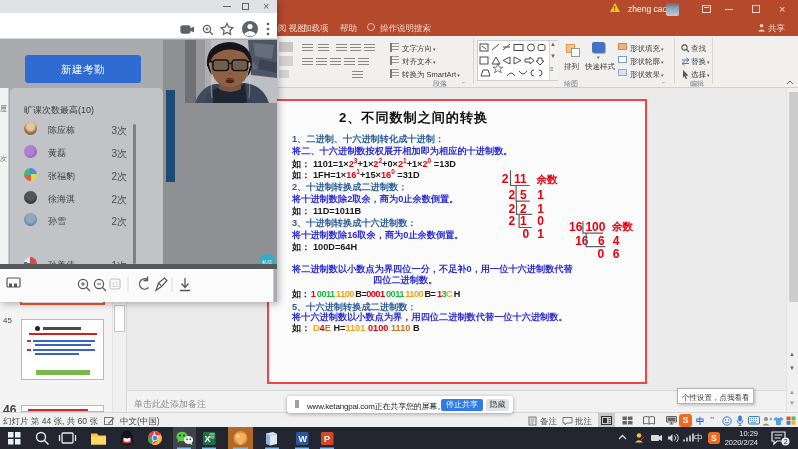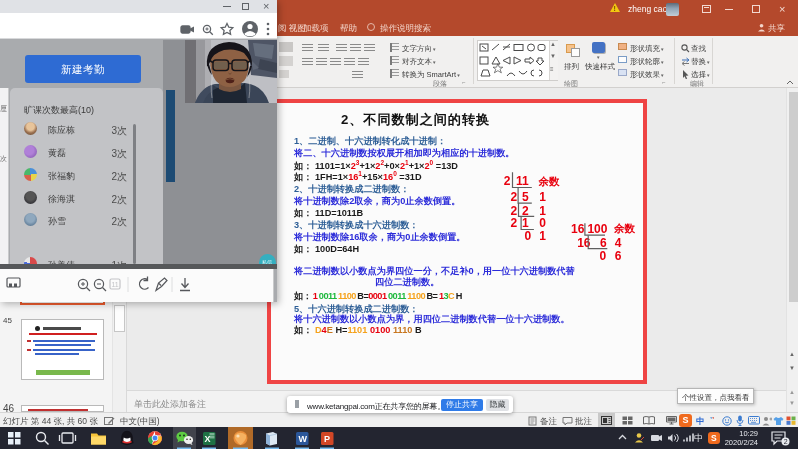--- a/index.html
+++ b/index.html
@@ -160,21 +160,21 @@
           <path d="M1,0 L6.5,5.5 L3.8,5.8 L5.2,8.8 L3.8,9 L2.6,6.2 L1,8 Z" fill="#555"></path>
         </svg>
         <span class="abs" style="left:691px;top:34px;">选择<span class="dd">▼</span></span>
       <svg class="abs" style="left:786px;top:44px;" width="8" height="5">
           <path d="M1,4 L4,1 L7,4" fill="none" stroke="#666" stroke-width="1"></path>
         </svg>
     </div>
 
     <div class="abs" style="left:0;top:88px;width:798px;height:302px;background:#EBEBEB;"></div>
 
-    <div class="abs" id="slide" style="left:267px;top:99px;width:380px;height:285px;background:#FBFBFB;border:4px solid #ef4444;overflow:hidden;">
+    <div class="abs" id="slide" style="left:267px;top:99px;width:380px;height:285px;background:#FBFBFB;border:2px solid #ef4444;overflow:hidden;">
       <div class="abs ttl" style="left:70px;top:8px;">2、不同数制之间的转换</div>
       <div class="abs sl st" style="top:31.5px;">1、二进制、十六进制转化成十进制：</div>
       <div class="abs sl bl" style="top:43.5px;">将二、十六进制数按权展开相加即为相应的十进制数。</div>
       <div class="abs sl bk" style="top:55.5px;">如： 1101=1×<i>2<sup>3</sup></i>+1×<i>2<sup>2</sup></i>+0×<i>2<sup>1</sup></i>+1×<i>2<sup>0</sup></i> =13D</div>
       <div class="abs sl bk" style="top:67px;">如： 1FH=1×<i>16<sup>1</sup></i>+15×<i>16<sup>0</sup></i> =31D</div>
       <div class="abs sl st" style="top:79.5px;">2、十进制转换成二进制数：</div>
       <div class="abs sl bl" style="top:91.5px;">将十进制数除2取余，商为0止余数倒置。</div>
       <div class="abs sl bk" style="top:104px;">如： 11D=1011B</div>
       <div class="abs sl st" style="top:116px;">3、十进制转换成十六进制数：</div>
       <div class="abs sl bl" style="top:127.5px;">将十进制数除16取余，商为0止余数倒置。</div>
@@ -231,21 +231,21 @@
         <span class="abs" style="left:21px;top:7px;width:38px;height:2.5px;background:#4a4a4a;"></span>
         <span class="abs" style="left:7px;top:13px;width:68px;height:1.5px;background:#D02020;"></span>
         <span class="abs" style="left:5px;top:20px;width:4px;height:2px;background:#C03030;"></span>
         <span class="abs" style="left:11px;top:20px;width:62px;height:2px;background:#3863C8;"></span>
         <span class="abs" style="left:13px;top:24px;width:56px;height:2px;background:#3863C8;"></span>
         <span class="abs" style="left:5px;top:29px;width:4px;height:2px;background:#C03030;"></span>
         <span class="abs" style="left:11px;top:29px;width:62px;height:2px;background:#3863C8;"></span>
         <span class="abs" style="left:13px;top:33px;width:44px;height:2px;background:#3863C8;"></span>
         <span class="abs" style="left:14px;top:50px;width:54px;height:4.5px;background:#79B84C;"></span>
       </div>
-      <span class="abs" style="left:3px;top:101px;font-size:10px;color:#444;">46</span>
+      <span class="abs" style="left:3px;top:101px;font-size:12px;color:#444;font-weight:bold;">46</span>
 
       <div class="abs" style="left:21px;top:103px;width:83px;height:7px;background:#FFF;border:1px solid #B9B9B9;overflow:hidden;">
         <span class="abs" style="left:6px;top:3px;width:60px;height:2px;background:#C03030;"></span>
       </div>
 
       <div class="abs" style="left:112px;top:0;width:15px;height:110px;background:#F0F0F0;border-left:1px solid #E4E4E4;"></div>
       <div class="abs" style="left:114px;top:3px;width:11px;height:27px;background:#FDFDFD;border:1px solid #C6C6C6;"></div>
     </div>
 
     <div class="abs" id="notes" style="left:127px;top:390px;width:659px;height:22px;background:#F2F2F2;border-top:1px solid #D9D9D9;">

